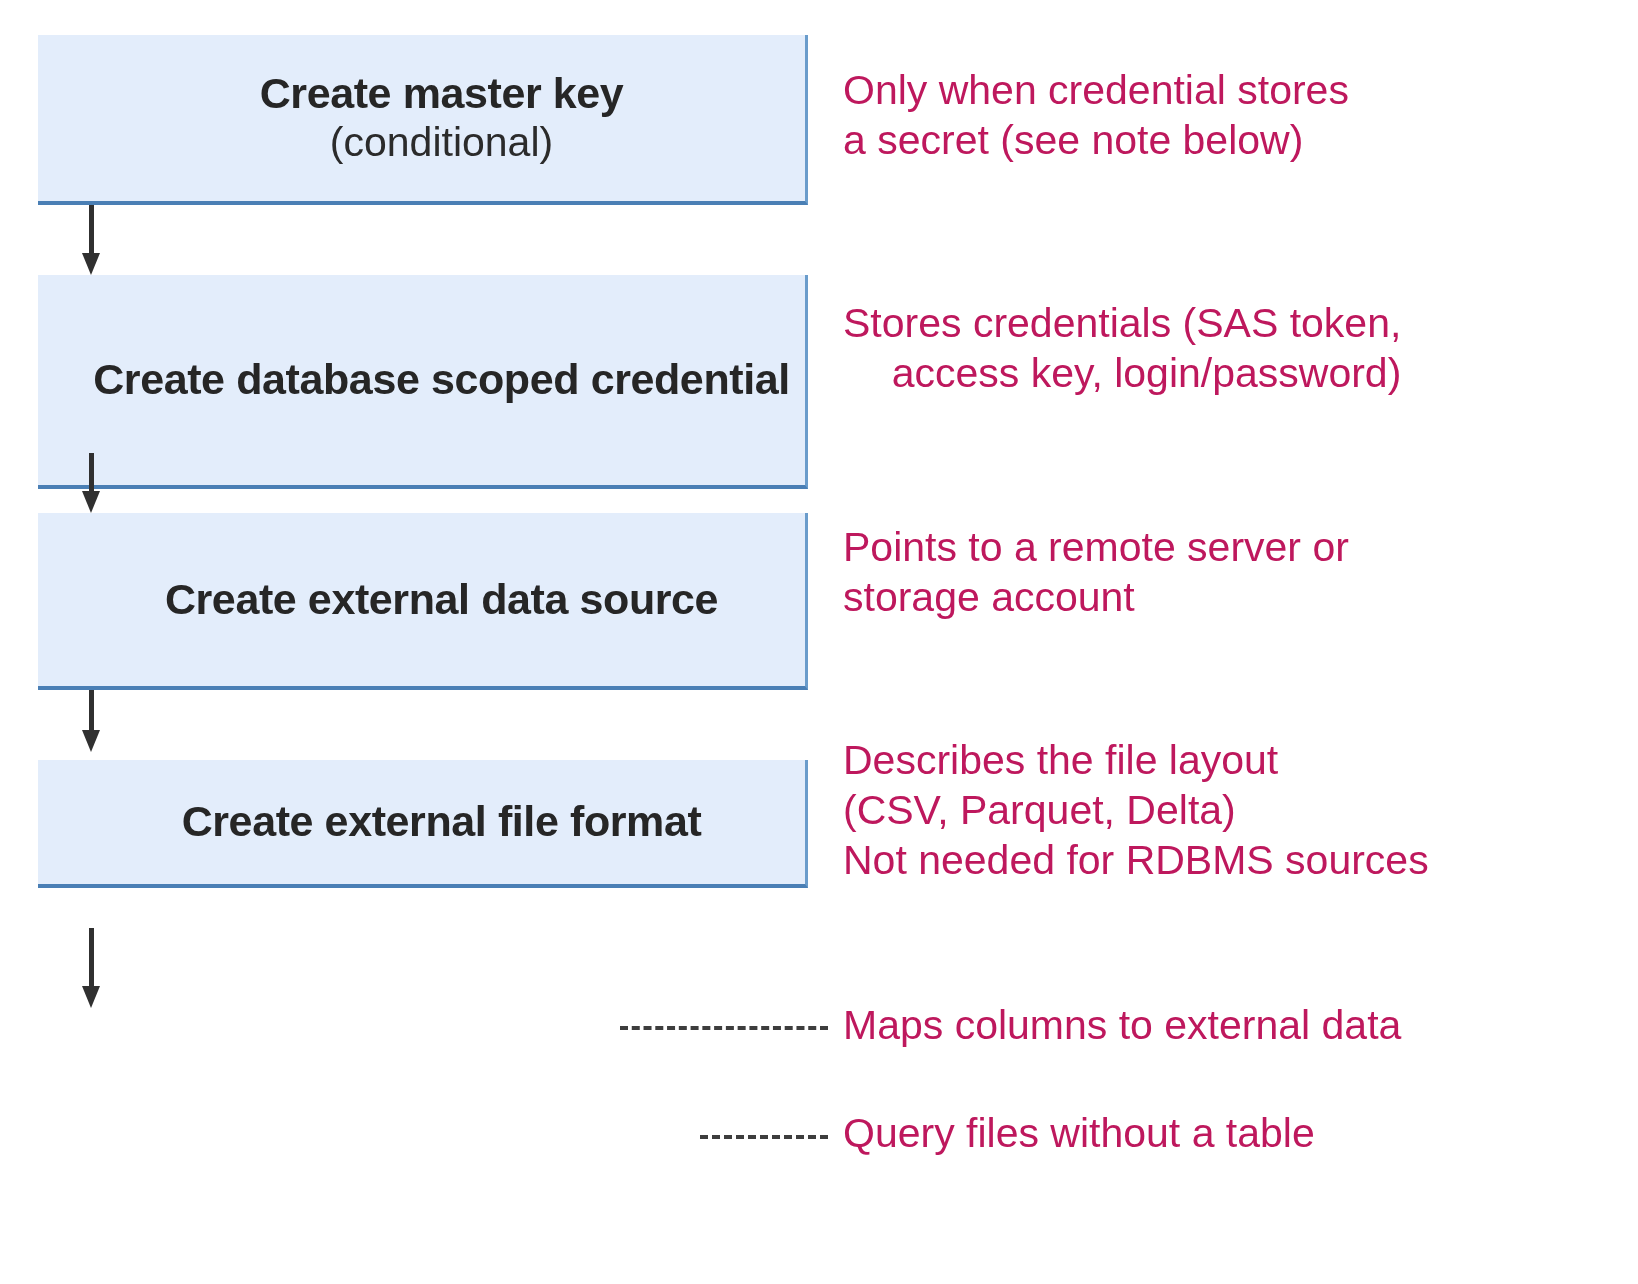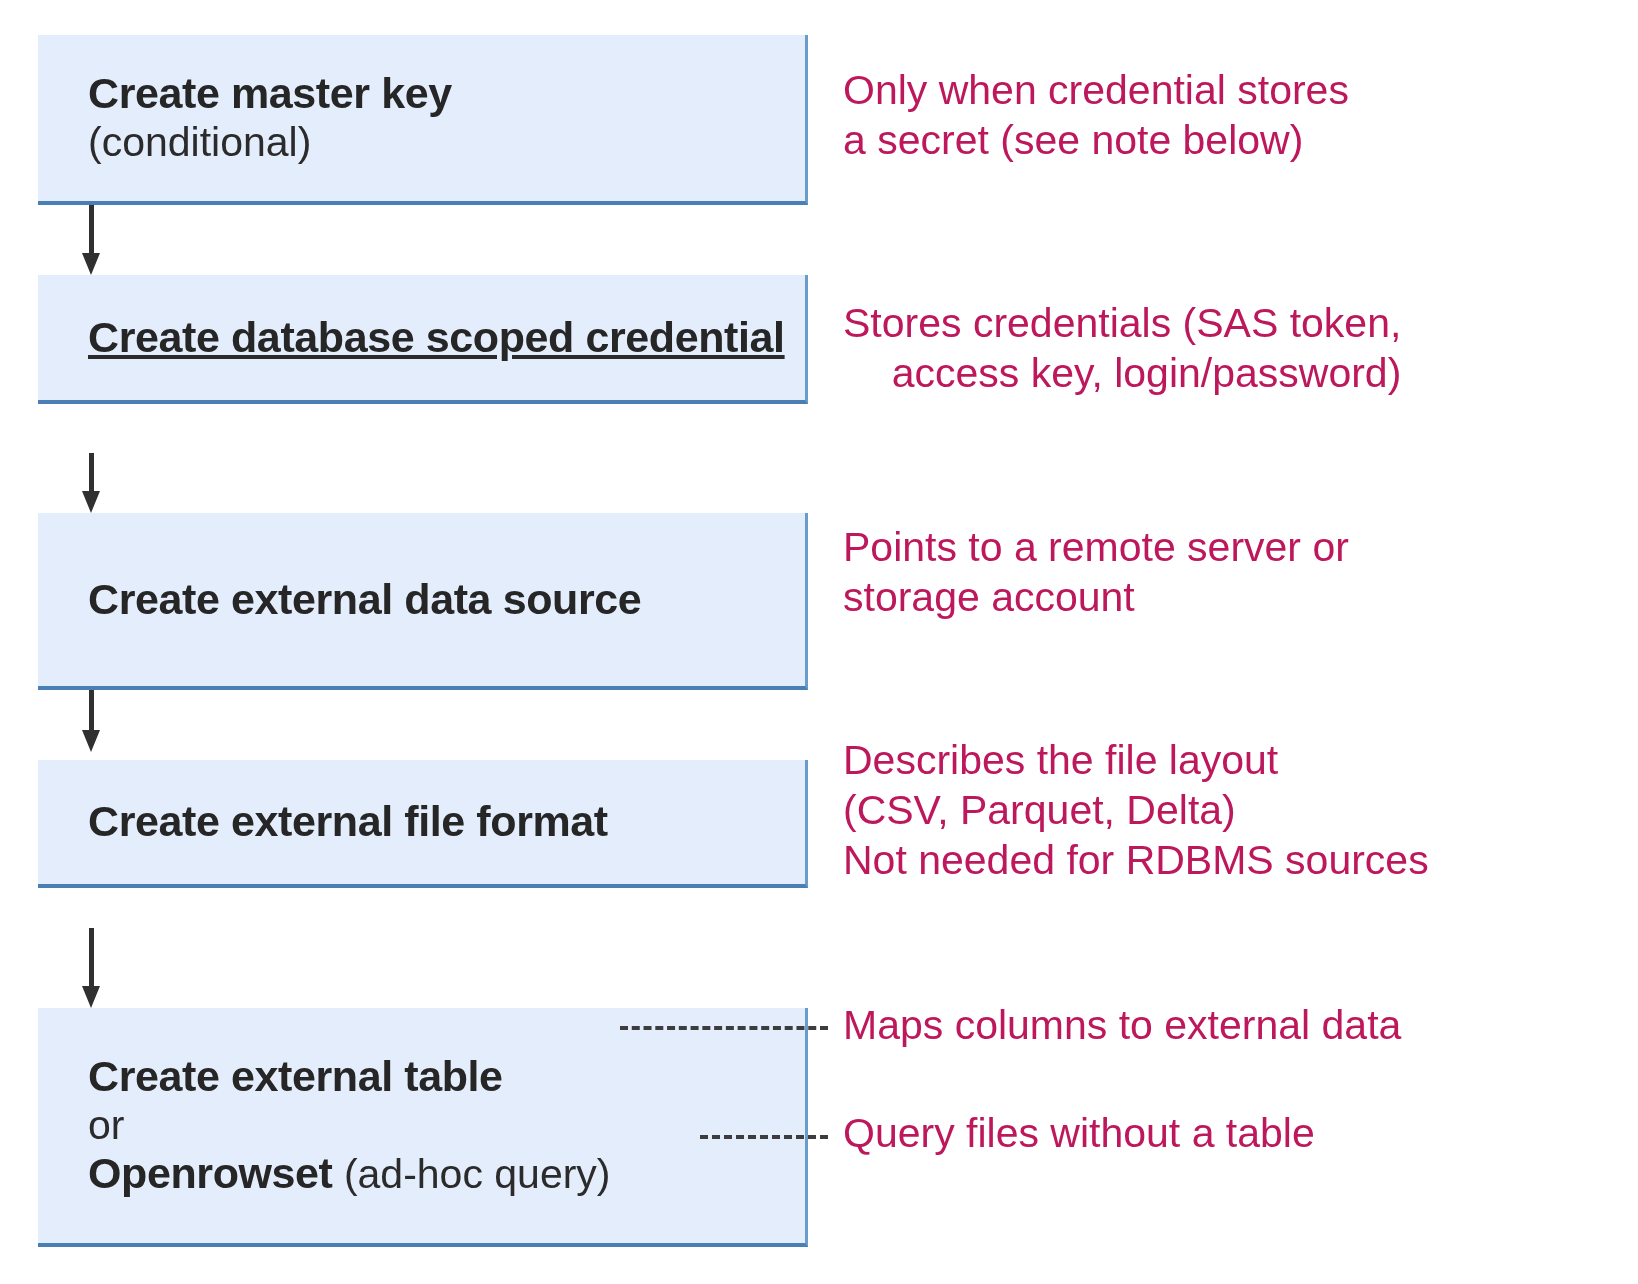--- a/index.html
+++ b/index.html
@@ -32,20 +32,21 @@
     box-sizing: border-box;
     display: flex;
     flex-direction: column;
     justify-content: center;
   }
 
   .box-text {
     padding-left: 50px;
     padding-right: 10px;
     line-height: 1.16;
+    text-align: center;
   }
 
   .box-title {
     font-size: 43px;
     font-weight: bold;
     letter-spacing: -0.4px;
     color: #262626;
     display: block;
     white-space: nowrap;
   }
@@ -53,21 +54,21 @@
 
   .box-sub {
     font-size: 41px;
     font-weight: normal;
     color: #2b2b2b;
     display: block;
   }
 
   
   #box-master-key      { top: 35px;   height: 170px; }
-  #box-scoped-cred     { top: 275px;  height: 129px; text-decoration: underline; }
+  #box-scoped-cred     { top: 275px;  height: 214px; }
   #box-data-source     { top: 513px;  height: 177px; }
   #box-file-format     { top: 760px;  height: 128px; }
   #box-external-table  { top: 1008px; height: 239px; }
 
   
   .arrow {
     position: absolute;
     left: 82px;
     width: 18px;
   }
@@ -186,27 +187,20 @@
 
   <div class="arrow" id="arrow-4">
     <div class="shaft"></div>
     <div class="head"></div>
   </div>
 
   <div class="note" id="note-file-format">Describes the file layout
 (CSV, Parquet, Delta)
 Not needed for RDBMS sources</div>
 
-  <div class="flow-box" id="box-external-table">
-    <div class="box-text">
-      <span class="box-title">Create external table</span>
-      <span class="box-sub">or</span>
-      <span class="box-sub"><span class="box-title" style="display:inline">Openrowset</span><span> (ad-hoc query)</span></span>
-    </div>
-  </div>
 
   <div class="dashed-link" id="dash-external-table"></div>
   <div class="dashed-link" id="dash-openrowset"></div>
 
   <div class="note" id="note-external-table">Maps columns to external data</div>
 
   <div class="note" id="note-openrowset">Query files without a table</div>
 
 </div>
 

